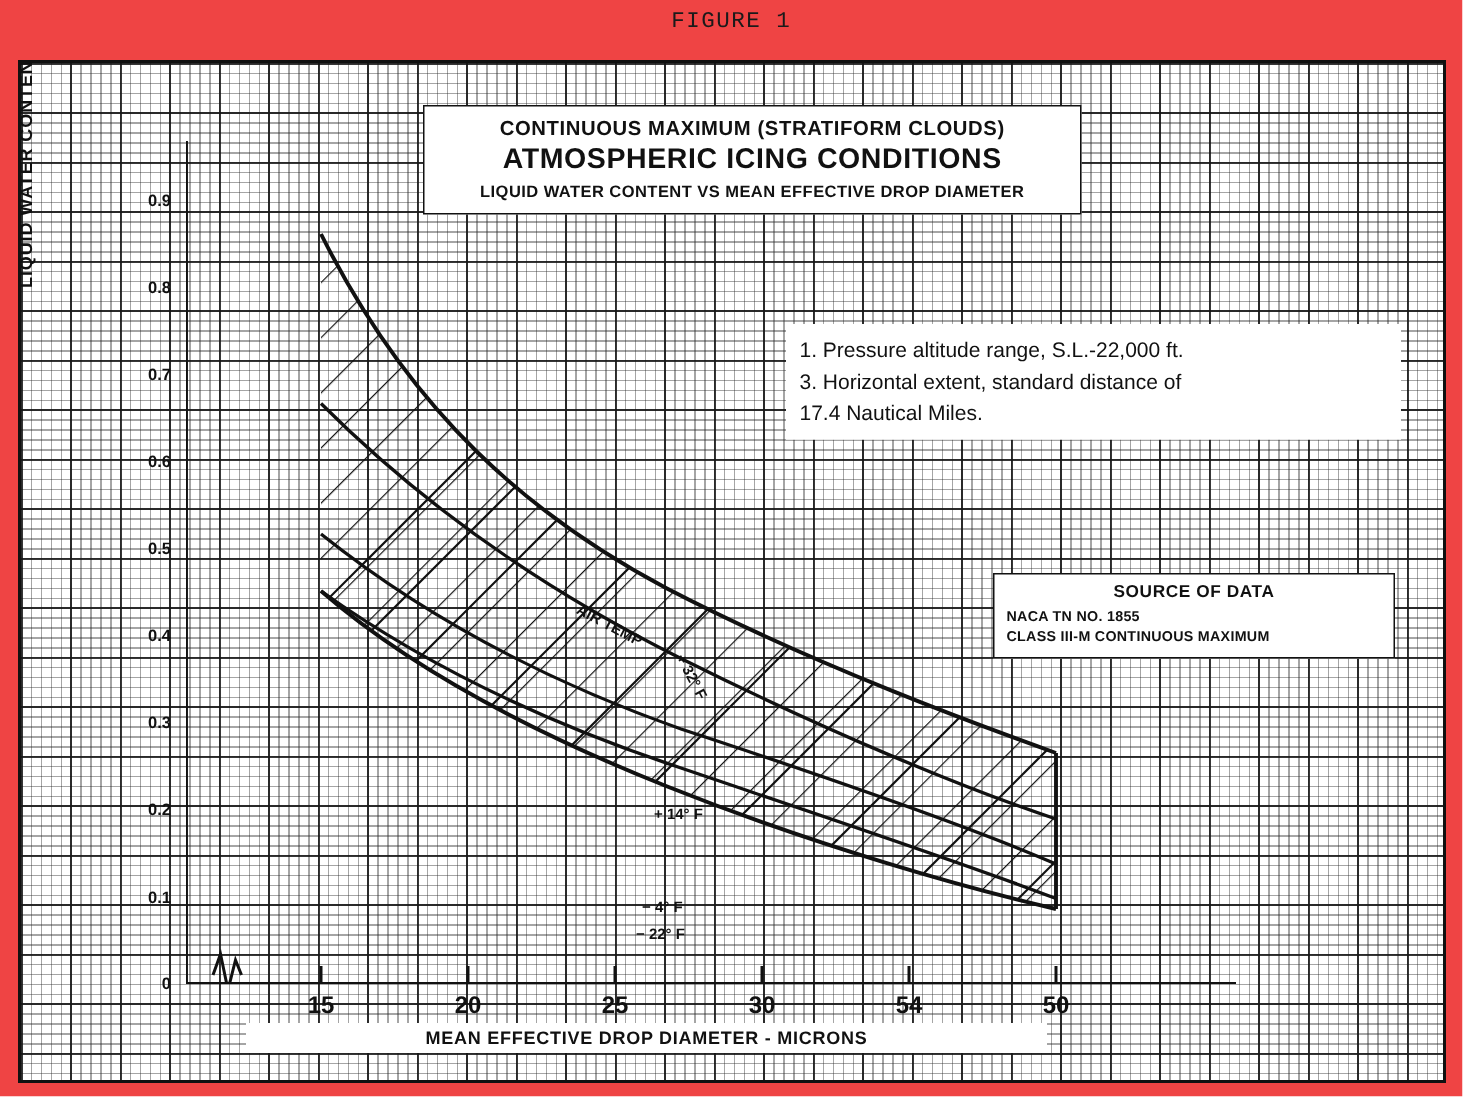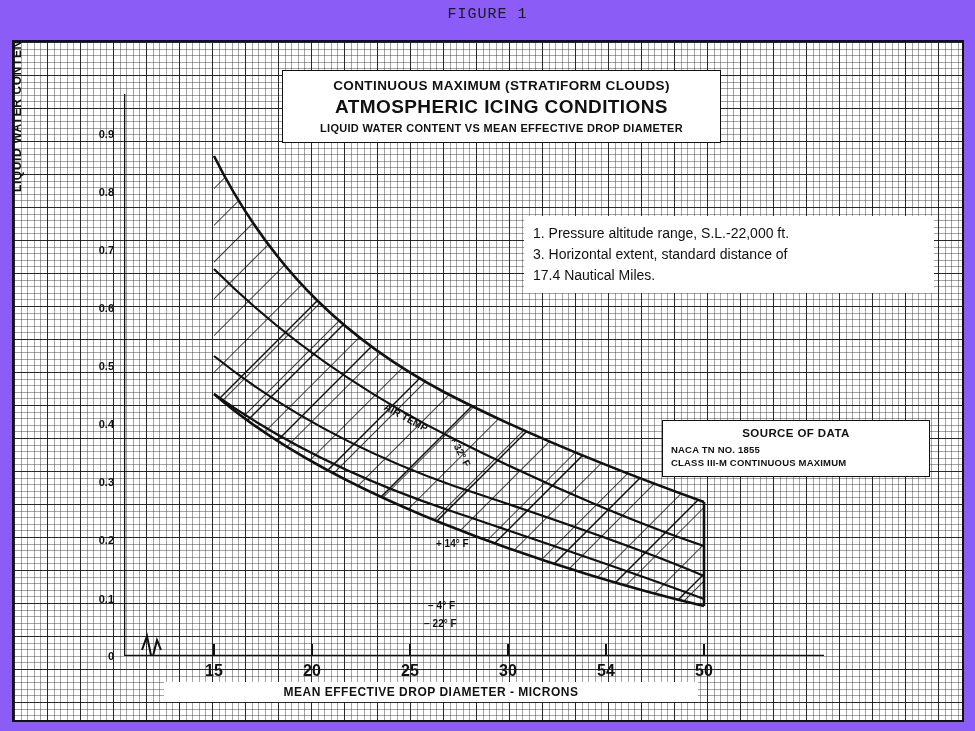--- a/index.html
+++ b/index.html
@@ -1,17 +1,17 @@
 <!DOCTYPE html>
 <html><head>
 <meta charset="utf-8">
 <style>
   html,body{margin:0;padding:0;background:#fff;}
   body{width:975px;height:731px;font-family:"Liberation Sans",sans-serif;color:#111;}
-  #page{position:relative;width:975px;height:731px;overflow:hidden;background:#8b5cf6;}
+  #page{position:relative;width:975px;height:731px;overflow:hidden;background:#ef4444;}
 
   #figure-caption{
     position:absolute;left:0;top:6px;width:975px;text-align:center;
     font-family:"Liberation Mono",monospace;font-size:15px;letter-spacing:1px;color:#1a1a1a;
   }
 
   
   #chart-frame{
     position:absolute;left:12px;top:40px;width:948px;height:678px;
     border:2px solid #111;background:#ffffff;overflow:hidden;
@@ -63,21 +63,21 @@
     border:1px solid #fff;padding:6px 8px;
   }
   #notes-box li{
     list-style:none;font-size:14px;line-height:20px;color:#111;
     text-indent:-22px;margin-left:22px;margin-bottom:1px;
   }
 
   
   #source-box{
     position:absolute;left:648px;top:340px;width:250px;background:#fff;
-    border:1.5px solid #111;padding:6px 8px 8px;text-align:center;margin-top:38px;
+    border:1.5px solid #111;padding:6px 8px 8px;text-align:center;
   }
   #source-box .hdr{font-size:11.5px;font-weight:bold;letter-spacing:.4px;}
   #source-box .ln{font-size:9.5px;font-weight:bold;letter-spacing:.2px;margin-top:5px;text-align:left;}
   #source-box .ln2{font-size:9.5px;font-weight:bold;letter-spacing:.2px;margin-top:2px;text-align:left;}
 
   .curve-label{position:absolute;font-size:10px;font-weight:bold;color:#111;white-space:nowrap;}
 </style>
 </head>
 <body>
 

